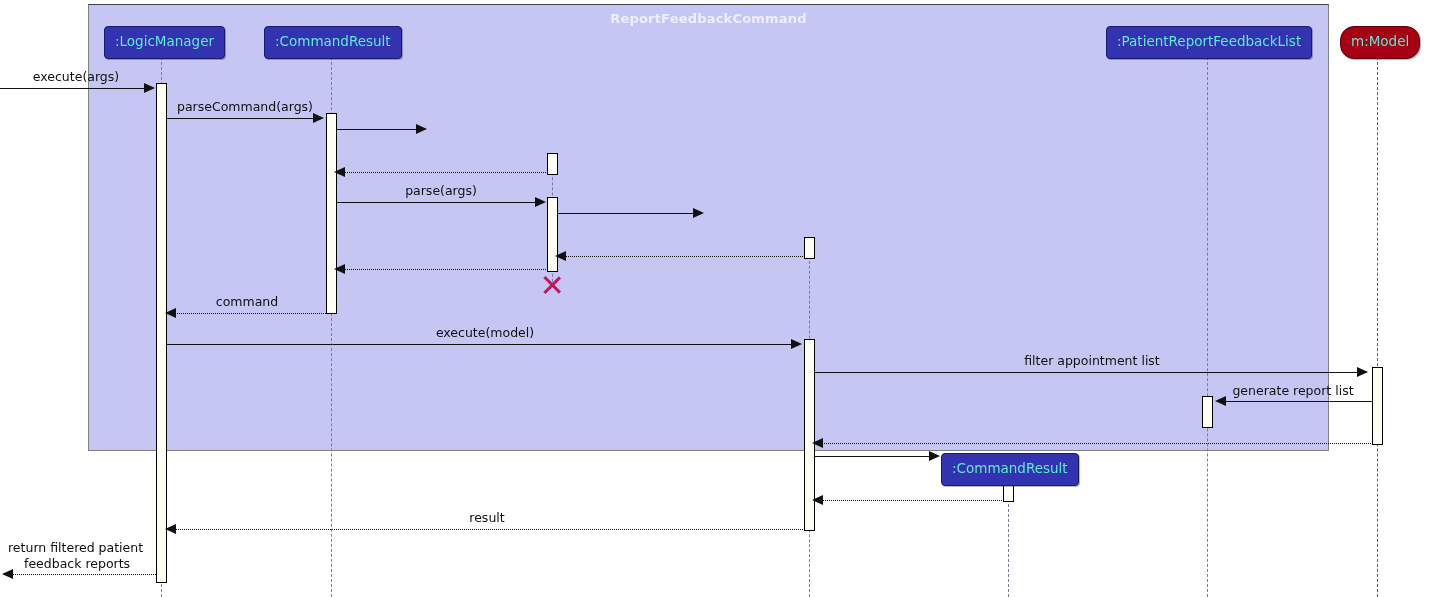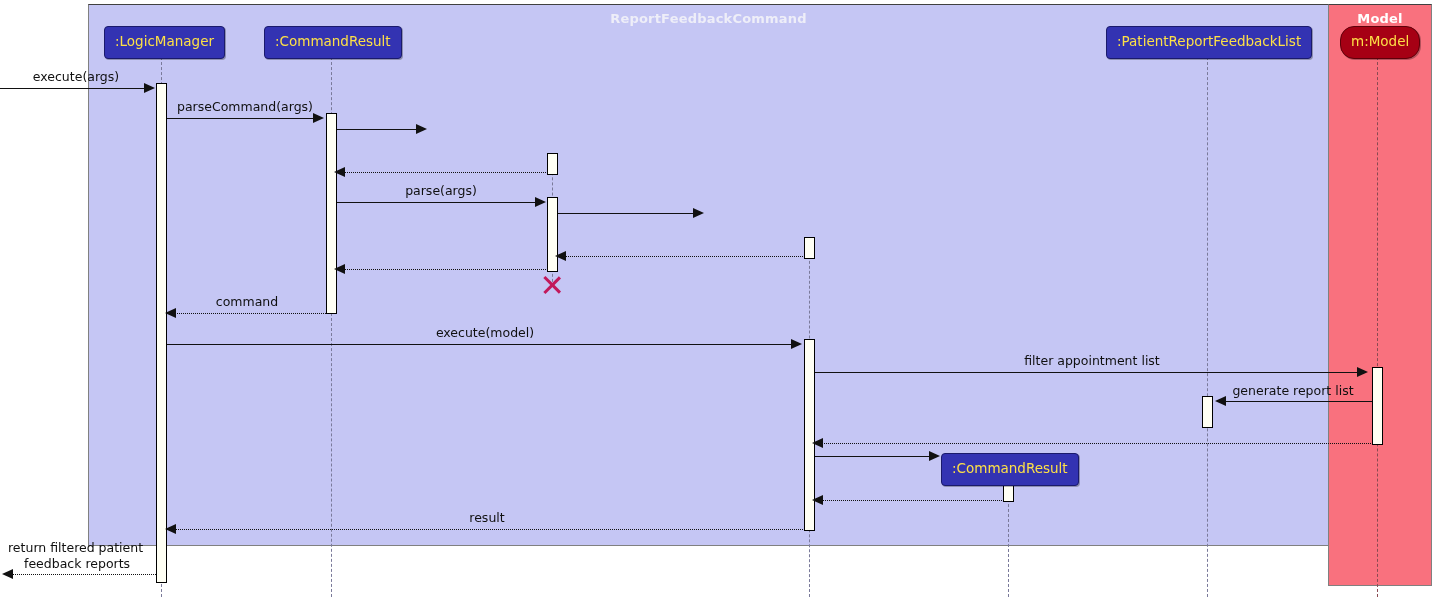--- a/index.html
+++ b/index.html
@@ -19,21 +19,21 @@
   }
   
   .frame {
     position: absolute;
     box-sizing: border-box;
   }
   .frame-main {
     left: 88px;
     top: 4px;
     width: 1241px;
-    height: 542px;
+    height: 447px;
     background: #c5c6f4;
     border: 1px solid #808080;
     border-top: 1px solid #404040;
   }
   .frame-model {
     left: 1328px;
     top: 4px;
     width: 104px;
     height: 582px;
     background: #f9717e;
@@ -62,21 +62,21 @@
     z-index: 1;
   }
   .lifeline.model-ll {
     border-left-color: #8a4a52;
   }
   
   .participant {
     position: absolute;
     box-sizing: border-box;
     background: #3333b2;
-    color: #fde047;
+    color: #5eead4;
     border: 1px solid #1a1a6b;
     border-radius: 4px;
     font-size: 13.5px;
     line-height: 1;
     padding: 8px 10px 9px 10px;
     white-space: nowrap;
     z-index: 6;
     box-shadow: 1px 1px 0px rgba(0,0,0,0.28);
     font-family: "DejaVu Sans", sans-serif;
   }
@@ -149,23 +149,20 @@
   .destroy::before { transform: translateX(-50%) rotate(45deg); }
   .destroy::after  { transform: translateX(-50%) rotate(-45deg); }
 </style>
 </head>
 <body>
 
 <div id="canvas">
 
   <div class="frame frame-main">
     <div class="frame-title">ReportFeedbackCommand</div>
-  </div>
-  <div class="frame frame-model">
-    <div class="frame-title">Model</div>
   </div>
 
   <div class="lifeline" style="left:161px; top:57px;  height:540px;"></div>
   <div class="lifeline" style="left:331px; top:57px;  height:540px;"></div>
   <div class="lifeline" style="left:552px; top:157px; height:130px;"></div>
   <div class="lifeline" style="left:809px; top:241px; height:356px;"></div>
   <div class="lifeline" style="left:1008px; top:484px; height:113px;"></div>
   <div class="lifeline" style="left:1207px; top:57px; height:540px;"></div>
   <div class="lifeline model-ll" style="left:1377px; top:57px; height:540px;"></div>
 

